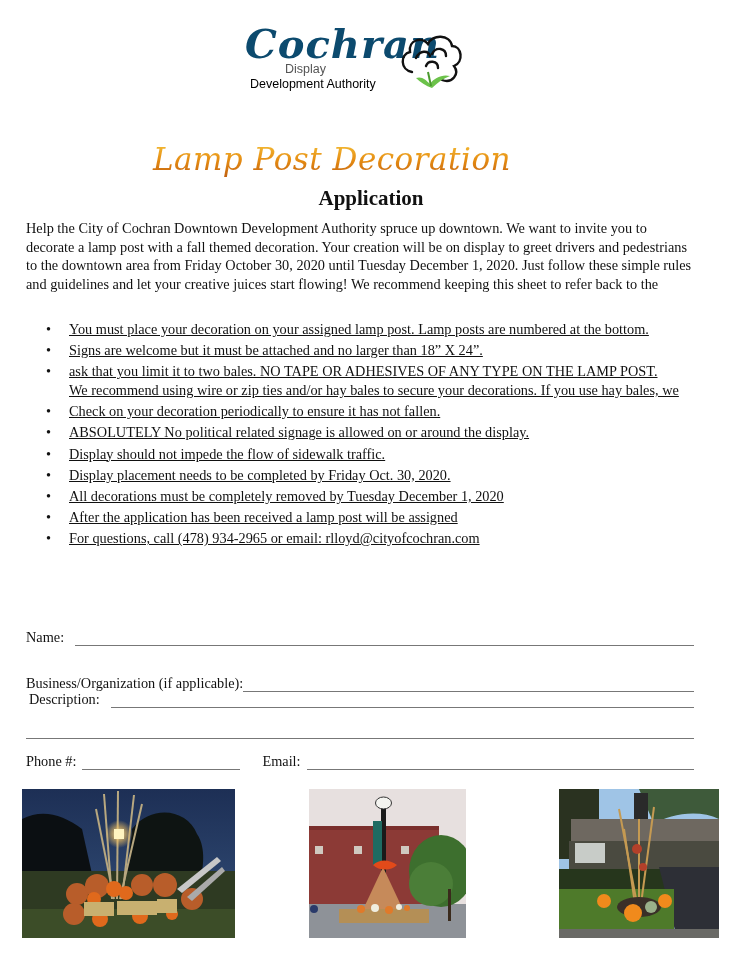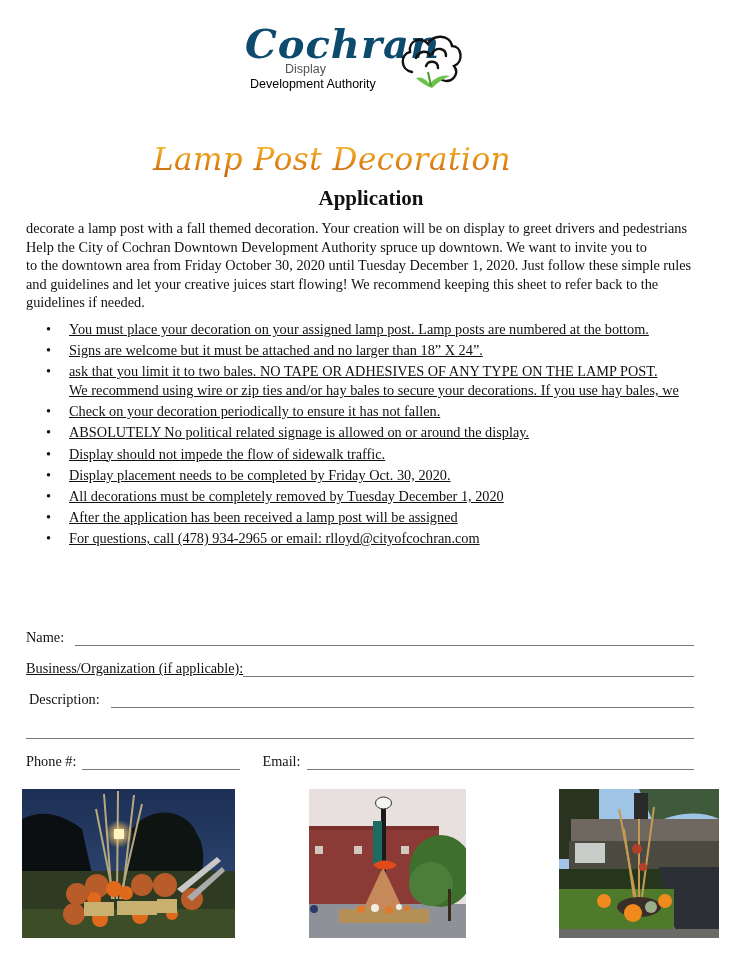--- a/index.html
+++ b/index.html
@@ -46,25 +46,24 @@
     </g>
     <path d="M18 46 C24 44 28 48 32 52 C36 46 44 42 52 44 C46 46 40 50 34 56 C28 54 22 50 18 46 Z" fill="#6cc24a"></path>
     <path d="M30 40 L33 54" stroke="#4a9a2e" stroke-width="2"></path>
   </svg>
 </div>
 
 <div id="deco-title" class="abs">Lamp Post Decoration</div>
 <div id="app-title" class="abs">Application</div>
 
 <div id="intro" class="abs">
+  <span class="ln">Help the City of Cochran Downtown Development Authority spruce up downtown.  We want to invite you to</span>
   <span class="ln">decorate a lamp post with a fall themed decoration.  Your creation will be on display to greet drivers and pedestrians</span>
-  <span class="ln">Help the City of Cochran Downtown Development Authority spruce up downtown.  We want to invite you to</span>
   <span class="ln">to the downtown area from Friday October 30, 2020 until Tuesday December 1, 2020. Just follow these simple rules</span>
   <span class="ln">and guidelines and let your creative juices start flowing! We recommend keeping this sheet to refer back to the</span>
-  <span class="ln">guidelines if needed.</span>
 </div>
 
 <ul id="rules" class="abs">
   <li>
       <span class="dot">•</span>
       <span class="ln">You must place your decoration on your assigned lamp post. Lamp posts are numbered at the bottom.</span>
     </li>
   <li>
       <span class="dot">•</span>
       <span class="ln">Signs are welcome but it must be attached and no larger than 18” X 24”.</span>
@@ -101,21 +100,21 @@
   <li>
       <span class="dot">•</span>
       <span class="ln">For questions, call (478) 934-2965 or email: rlloyd@cityofcochran.com</span>
     </li>
 </ul>
 
 <div class="abs frow" style="top:626px;">
   <span class="lbl">Name:</span>
   <div class="uline" style="margin-left:11px; flex:1;"></div>
 </div>
-<div class="abs frow" style="top:657px;text-decoration:underline;">
+<div class="abs frow" style="top:672px;">
   <span class="lbl">Business/Organization (if applicable):</span>
   <div class="uline" style="flex:1;"></div>
 </div>
 <div class="abs frow" style="top:688px;">
   <span class="lbl" style="padding-left:3px;">Description:</span>
   <div class="uline" style="margin-left:11px; flex:1;"></div>
 </div>
 <div class="abs frow" style="top:719px;">
   <div class="uline" style="flex:1;"></div>
 </div>

